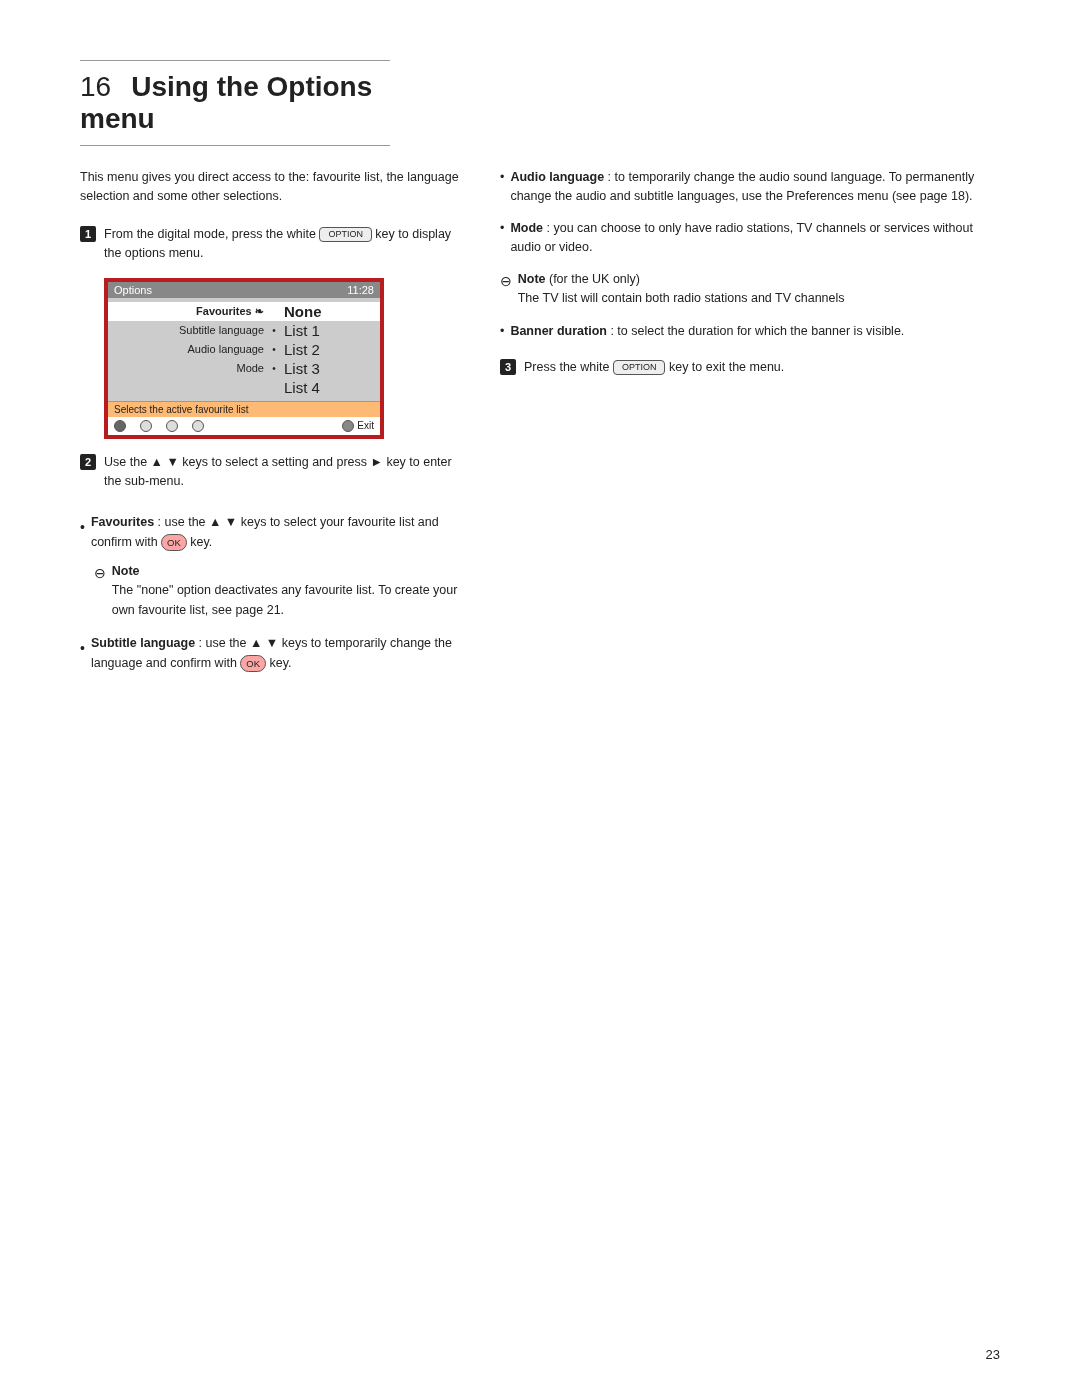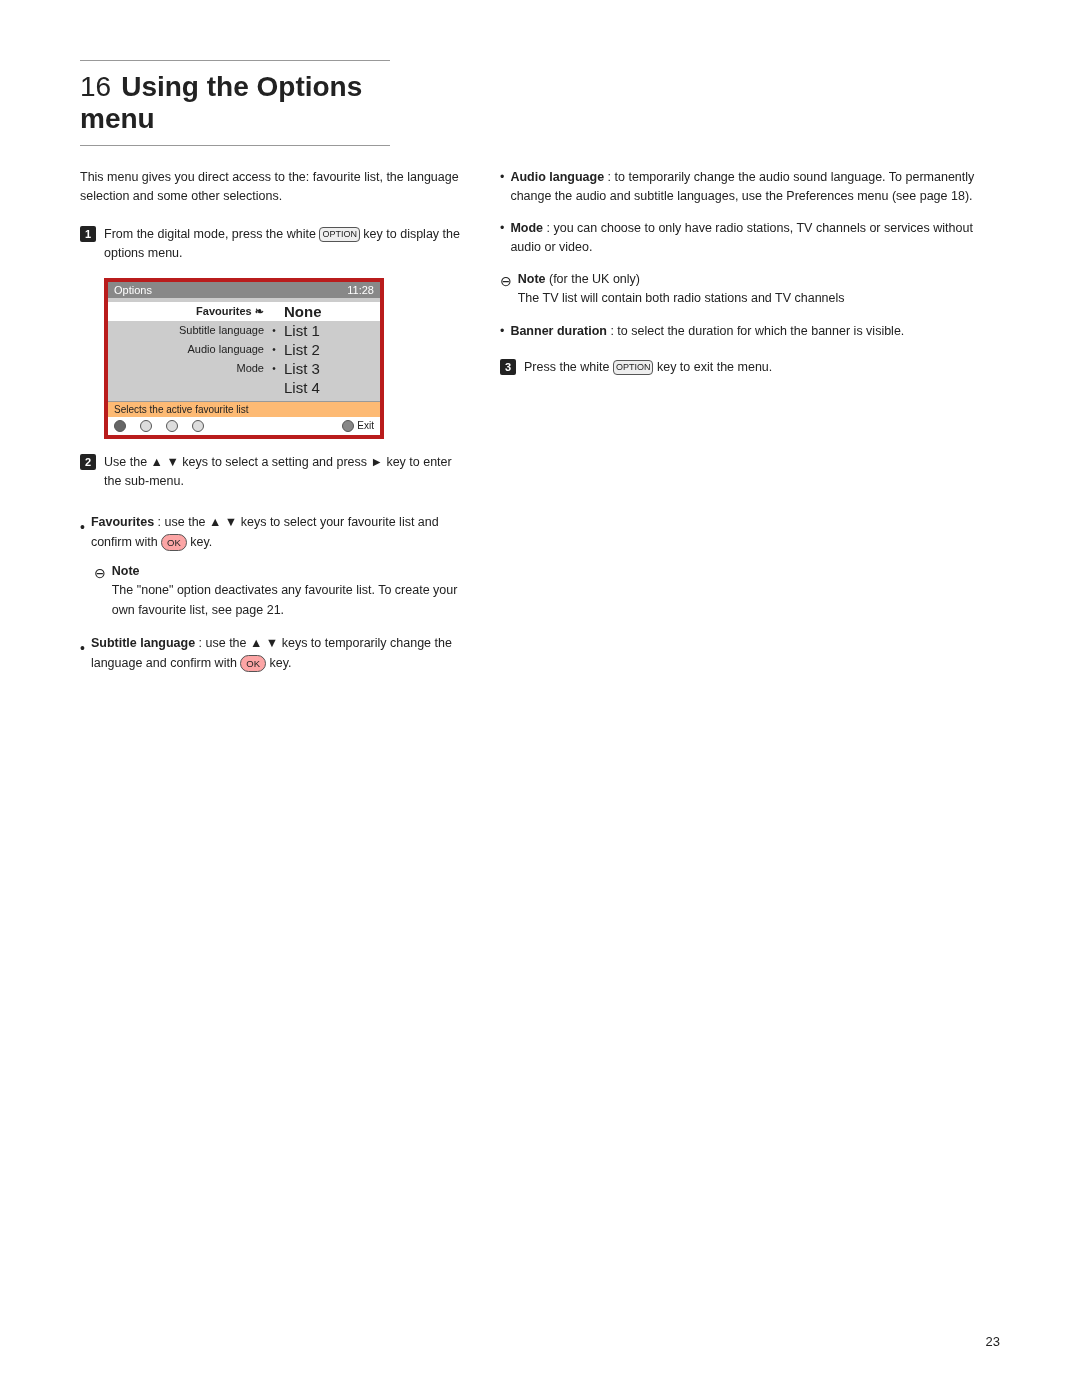--- a/index.html
+++ b/index.html
@@ -21,21 +21,21 @@
     
     .top-rule {
       border: none;
       border-top: 1px solid #999;
       width: 310px;
       margin-bottom: 10px;
     }
     .chapter-number {
       font-size: 28px;
       font-weight: 300;
-      margin-right: 10px;
+      margin-right: 20px;
     }
     .bottom-rule {
       border: none;
       border-top: 1px solid #999;
       width: 310px;
       margin-top: 10px;
       margin-bottom: 22px;
     }
     
     .two-col {
@@ -218,32 +218,32 @@
     .right-bullet {
       display: flex;
       gap: 6px;
       margin-bottom: 12px;
       font-size: 12.5px;
       line-height: 1.55;
     }
     
     .page-number {
       position: absolute;
-      bottom: 48px;
+      bottom: 35px;
       right: 80px;
       font-size: 13px;
       color: #222;
       text-align: right;
     }
     
     .option-key-icon {
       display: inline-block;
       border: 1px solid #555;
       border-radius: 4px;
-      padding: 0 2px;
+      padding: 0 8px;
       font-size: 9px;
       background: #eee;
       vertical-align: middle;
       line-height: 1.5;
     }
     .bold { font-weight: bold; }
   </style>
 </head>
 <body>
 

